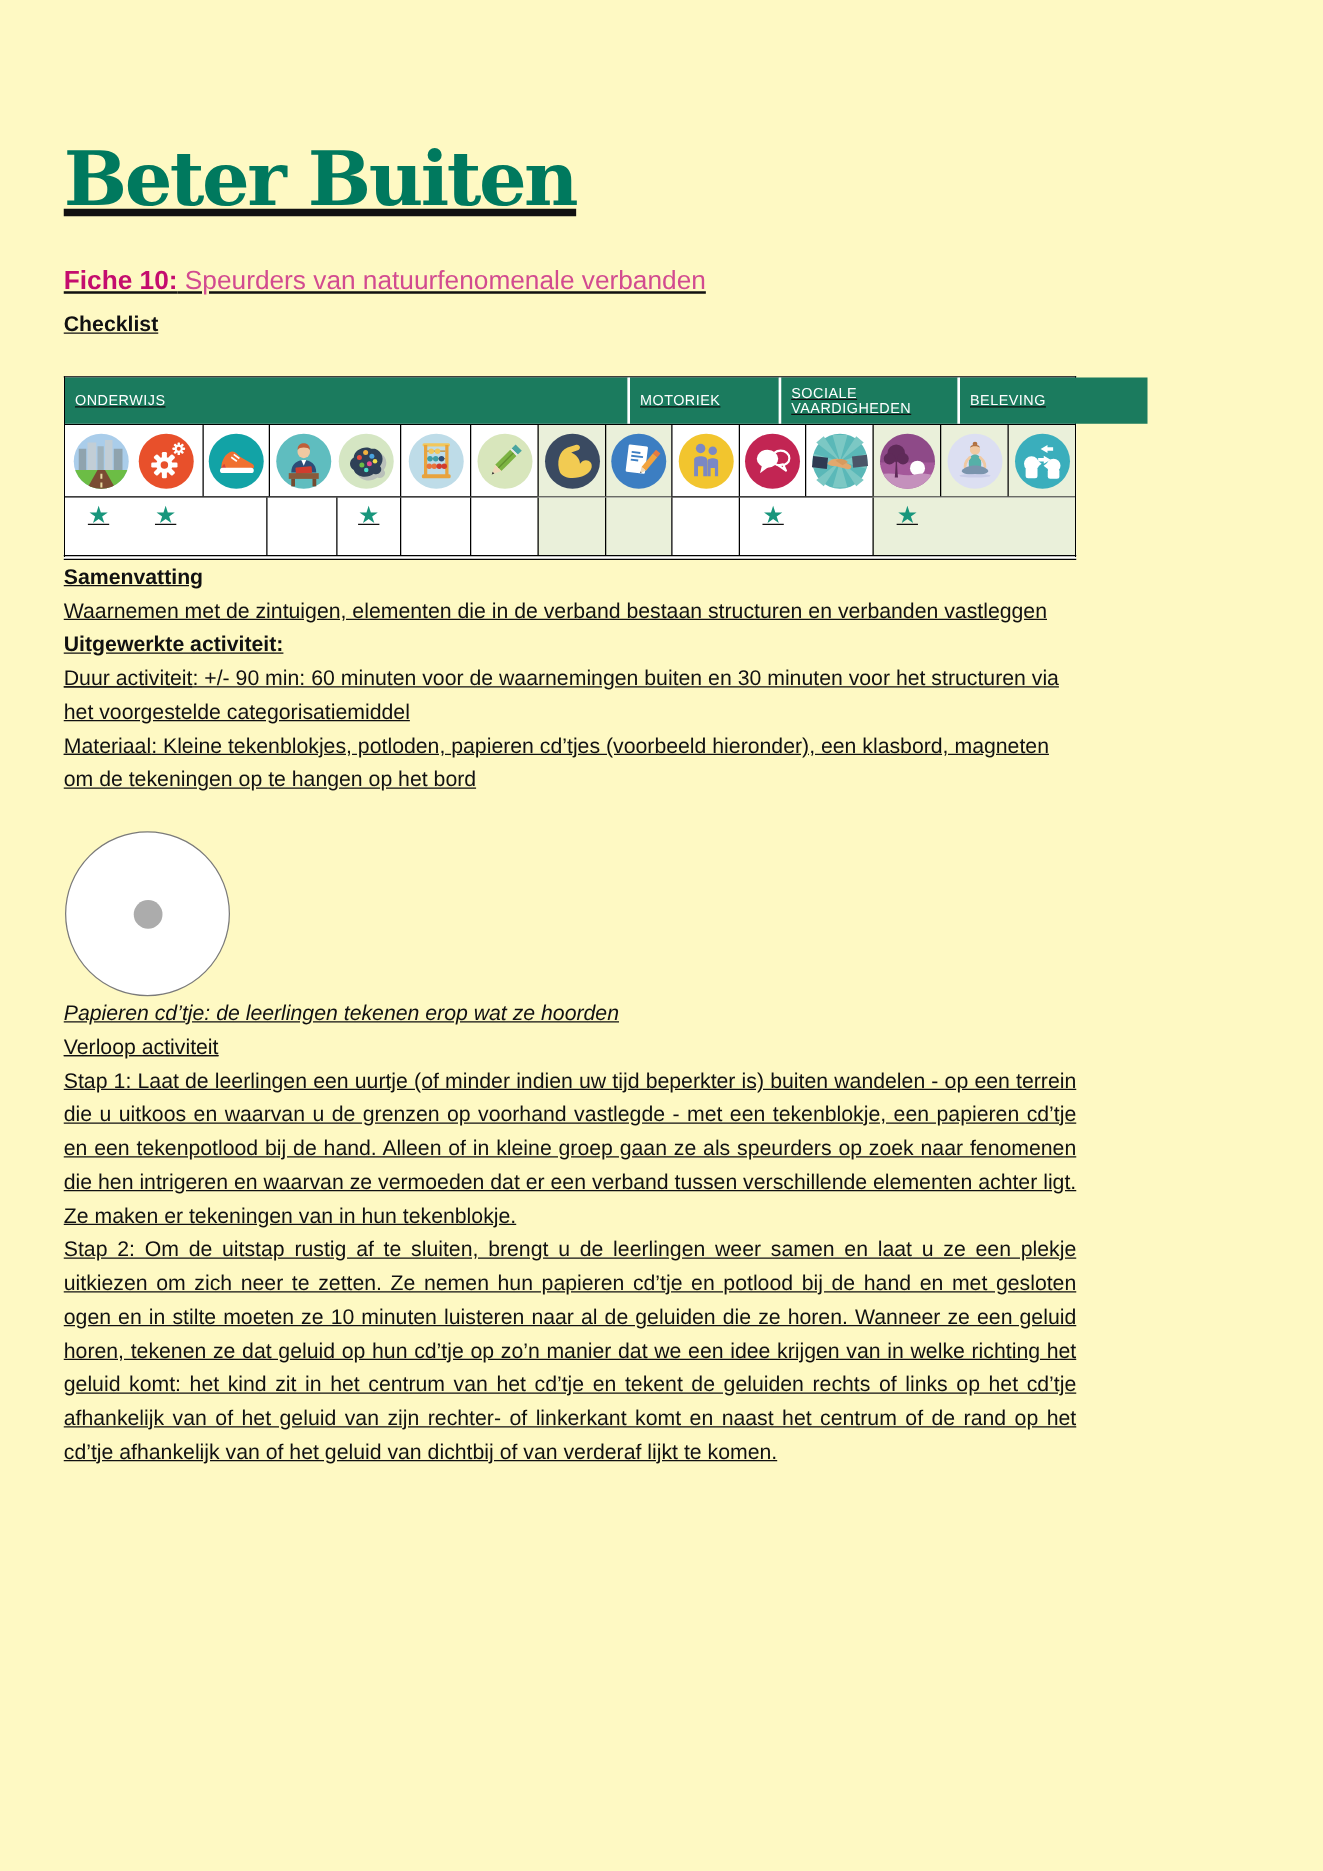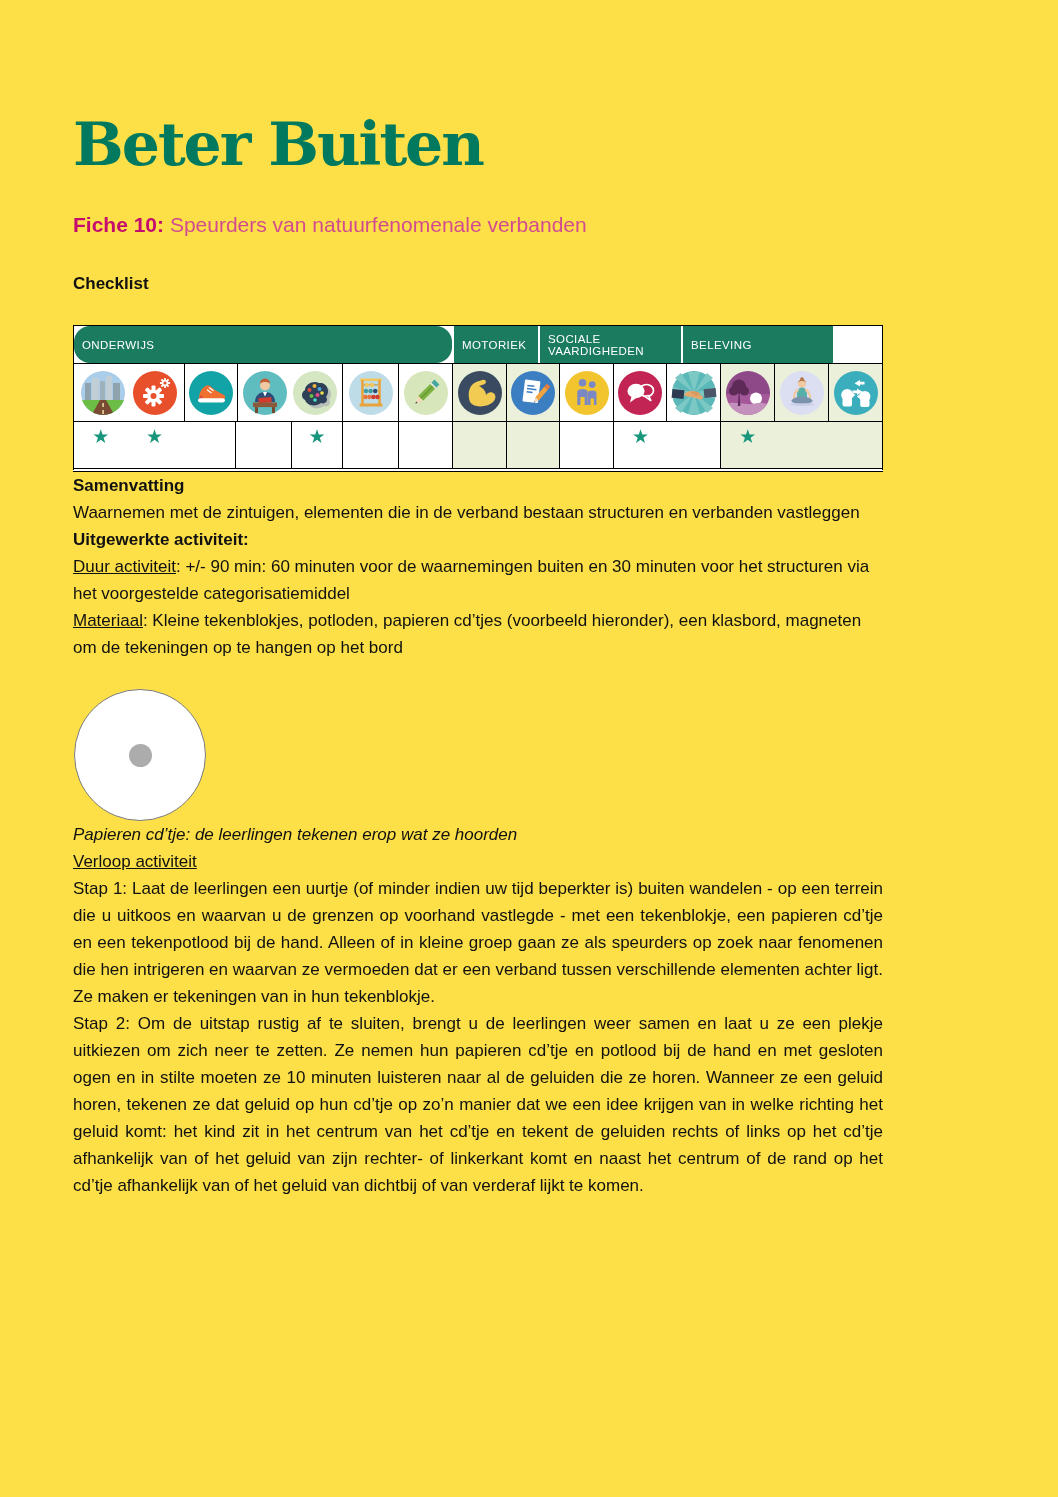--- a/index.html
+++ b/index.html
@@ -1,27 +1,27 @@
 <!DOCTYPE html>
 <html style="--logo-green: #00795e; --header-green: #1b7b5e; --cell-light-green: #eaf0da; --star-teal: #18967c; --fiche-bold-magenta: #c40d6e; --fiche-magenta: #d24b90;"><head>
 <meta charset="utf-8">
 <style>
   html,body{margin:0;padding:0;background:#fff;}
-  .page{width:1058px;height:1497px;box-sizing:border-box;padding:0 123px 0 73px;
-        font-family:"Liberation Sans",sans-serif;color:#111;background:#fde047;overflow:hidden;}
+  .page{width:1058px;height:1497px;box-sizing:border-box;padding:0 123px 0 51px;
+        font-family:"Liberation Sans",sans-serif;color:#111;background:#fef9c3;overflow:hidden;text-decoration:underline;}
 
   .logo{font-family:"DejaVu Serif",serif;font-weight:bold;font-size:60px;line-height:68px;
         color:var(--logo-green,#00795e);margin:110px 0 0 0;letter-spacing:-2px;}
 
   .fiche{margin-top:34px;font-size:21px;line-height:26px;}
   .fiche .b{font-weight:bold;color:var(--fiche-bold-magenta,#c40d6e);}
   .fiche .r{color:var(--fiche-magenta,#d24b90);}
 
   .label-bold{font-weight:bold;font-size:17px;line-height:27px;margin:0;}
-  .checklist-label{margin-top:32px;}
+  .checklist-label{margin-top:8px;}
 
   .checklist-table{margin-top:28px;width:810px;box-sizing:border-box;
         border:1px solid #000;border-bottom:4px double #000;background:#fff;}
   .ck-row{display:flex;}
   .ck-row + .ck-row{border-top:1px solid #000;}
   .hcell{height:37px;background:var(--header-green,#1b7b5e);color:#fff;font-size:11.5px;
         letter-spacing:.4px;display:flex;align-items:center;padding-left:8px;
         box-sizing:border-box;flex:none;}
   .hcell + .hcell{border-left:2px solid #fff;}
   .icell{height:57px;display:flex;align-items:center;justify-content:space-evenly;
@@ -56,22 +56,22 @@
   <h1 class="logo">Beter Buiten</h1>
 
   <div class="fiche">
     <span class="b">Fiche 10:</span><span class="r"> Speurders van natuurfenomenale verbanden</span>
   </div>
 
   <p class="label-bold checklist-label">Checklist</p>
 
   <div class="checklist-table">
     <div class="ck-row" id="ck-header">
-        <div class="hcell" style="width: 378px; border-radius: 16px;">ONDERWIJS</div>
-        <div class="hcell" style="width: 86px;">MOTORIEK</div>
+        <div class="hcell" style="width: 450px;">ONDERWIJS</div>
+        <div class="hcell" style="width: 121px;">MOTORIEK</div>
         <div class="hcell" style="width: 143px;">SOCIALE VAARDIGHEDEN</div>
         <div class="hcell" style="width: 152px;">BELEVING</div>
       </div>
     <div class="ck-row" id="ck-icons">
         <div class="icell" style="width: 110px;">
           <span class="icon">
             <svg viewBox="0 0 46 46">
               <defs>
                 <clipPath id="clip-city">
                   <circle cx="23" cy="23" r="22"></circle>

